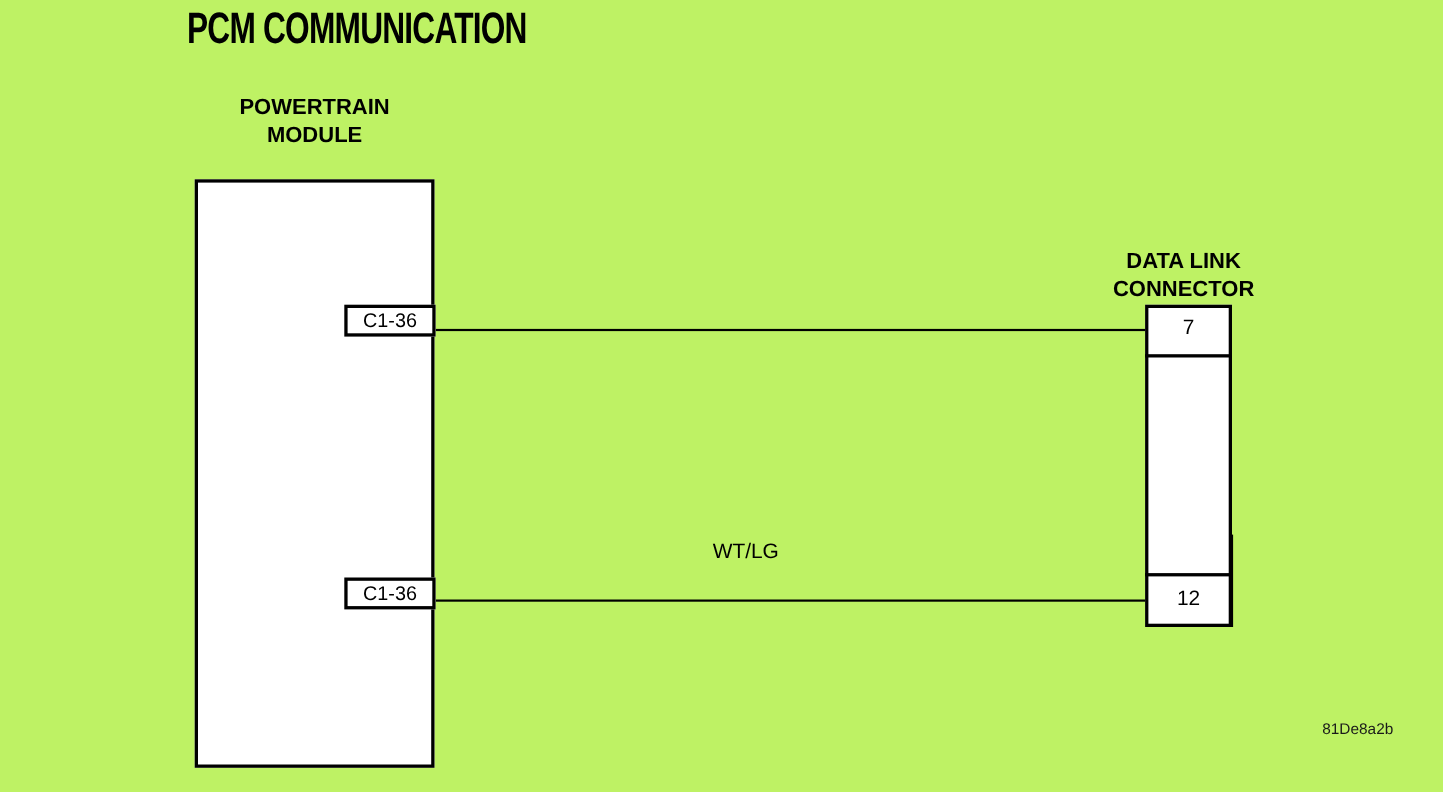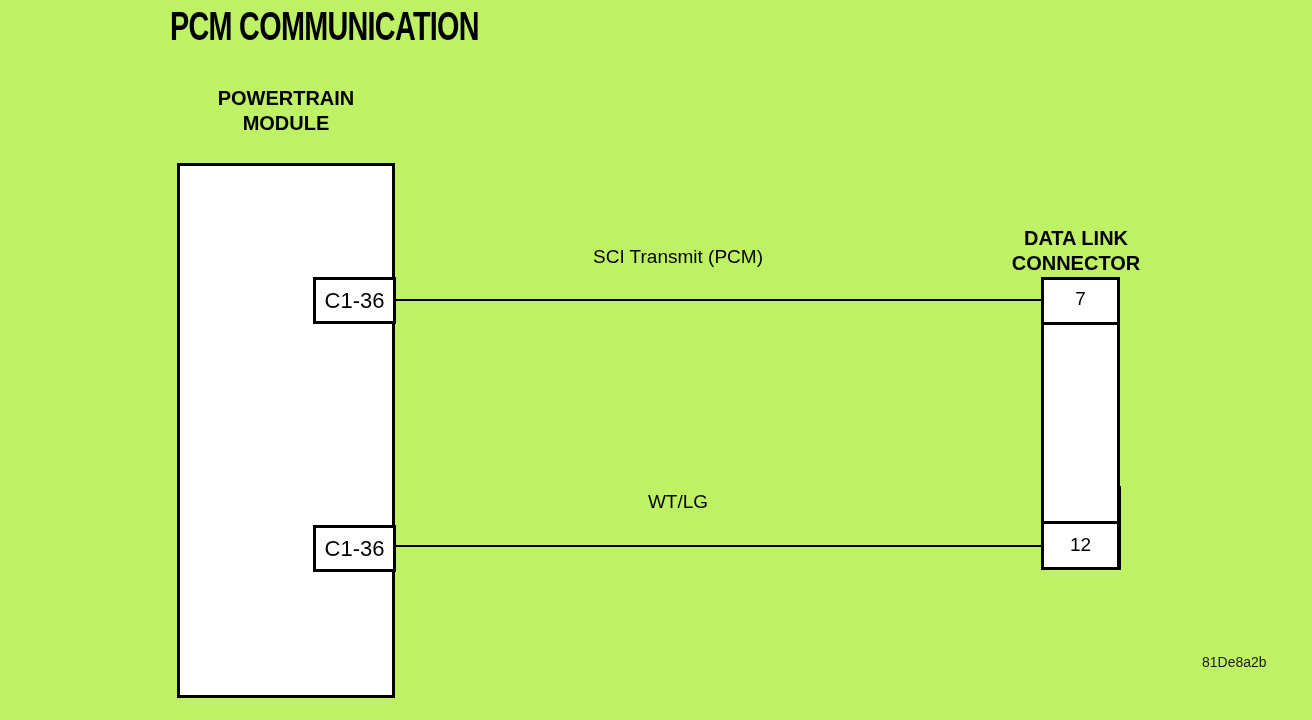--- a/index.html
+++ b/index.html
@@ -44,23 +44,23 @@
     box-sizing: border-box;
   }
   .pcm-box { left: 177px; top: 163px; width: 218px; height: 535px; }
   .dlc-box { left: 1041px; top: 277px; width: 79px; height: 293px; }
 
   .pin-box {
     border: 3px solid #000000;
     background: #ffffff;
     box-sizing: border-box;
     width: 83px;
-    height: 47px;
+    height: 29px;
     left: 313px;
-    font-size: 22px;
+    font-size: 18px;
     display: flex;
     align-items: center;
     justify-content: center;
     z-index: 2;
   }
   .pin-c136 { top: 277px; }
   .pin-c125 { top: 525px; }
 
   .wire {
     height: 2px;
@@ -133,21 +133,20 @@
 
   <div class="abs outline-box pcm-box"></div>
 
   <div class="abs pin-box pin-c136">C1-36</div>
   <div class="abs pin-box pin-c125">C1-36</div>
 
   <div class="abs wire wire-1"></div>
   <div class="abs wire wire-2"></div>
 
   <div class="abs wire-label wire-label-1">
-    <div>SCI Transmit (PCM)</div>
   </div>
   <div class="abs wire-label wire-label-2">
     <div>WT/LG</div>
   </div>
 
   <div class="abs block-label dlc-label">
     <div>DATA LINK</div>
     <div>CONNECTOR</div>
   </div>
 

